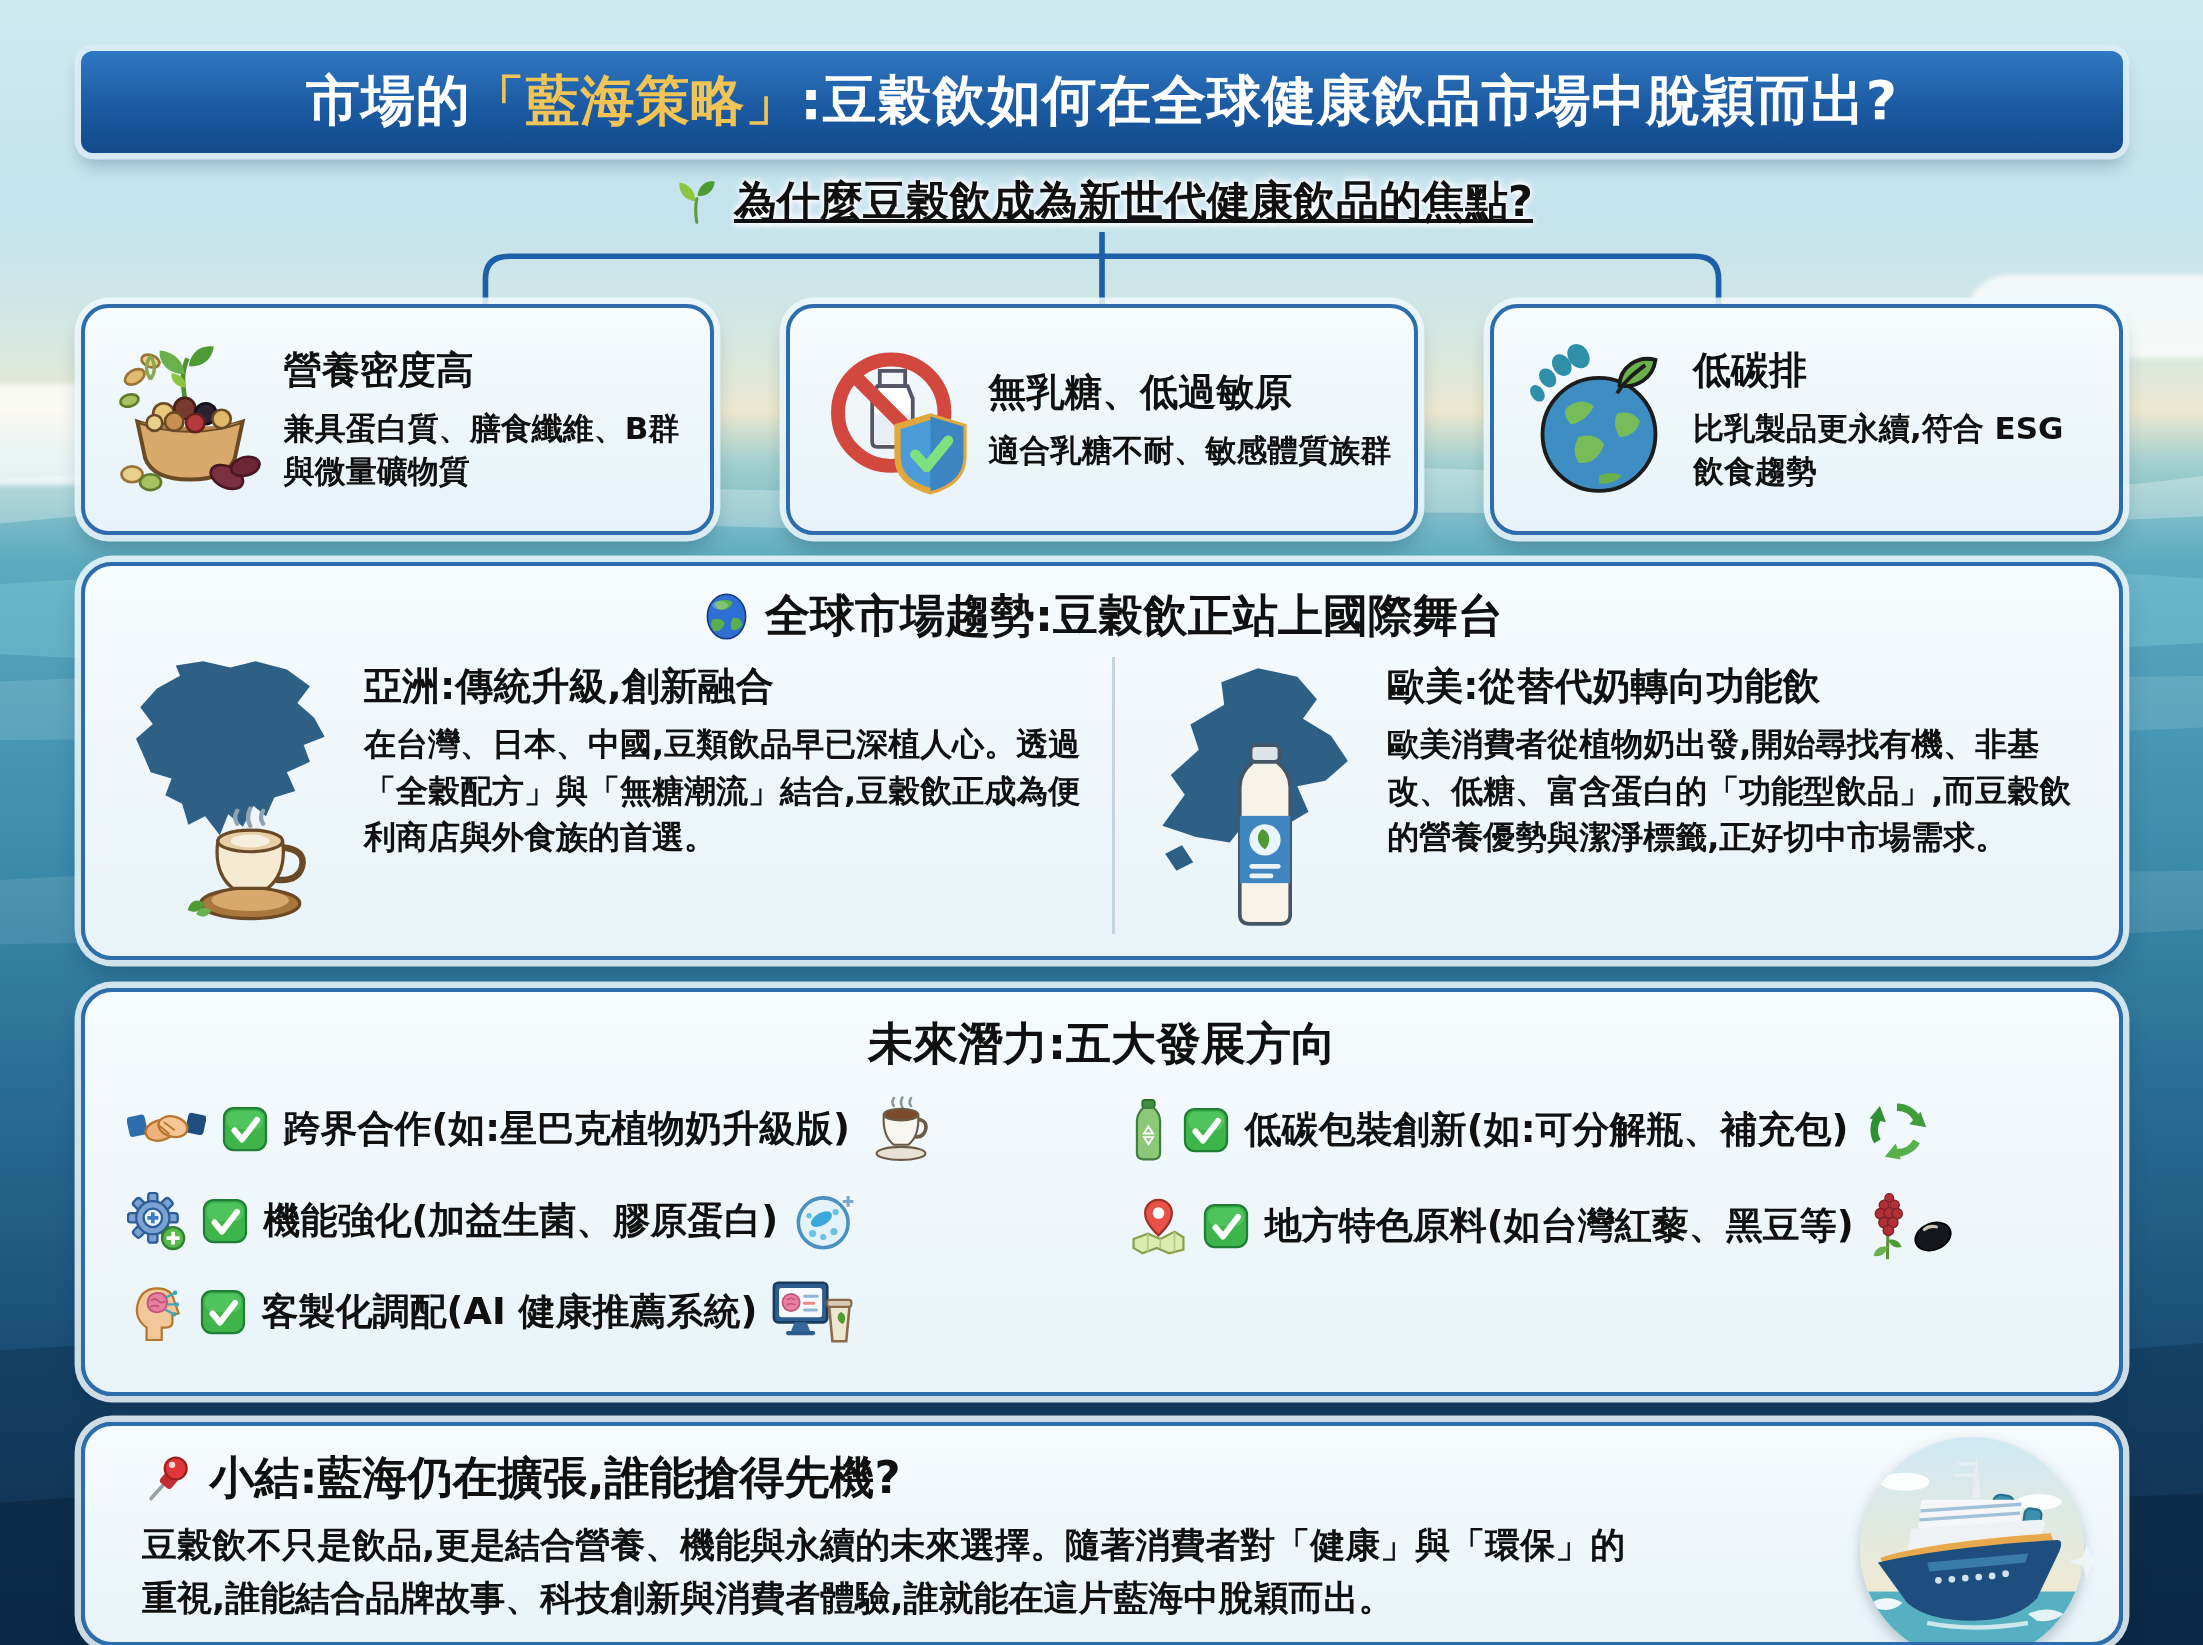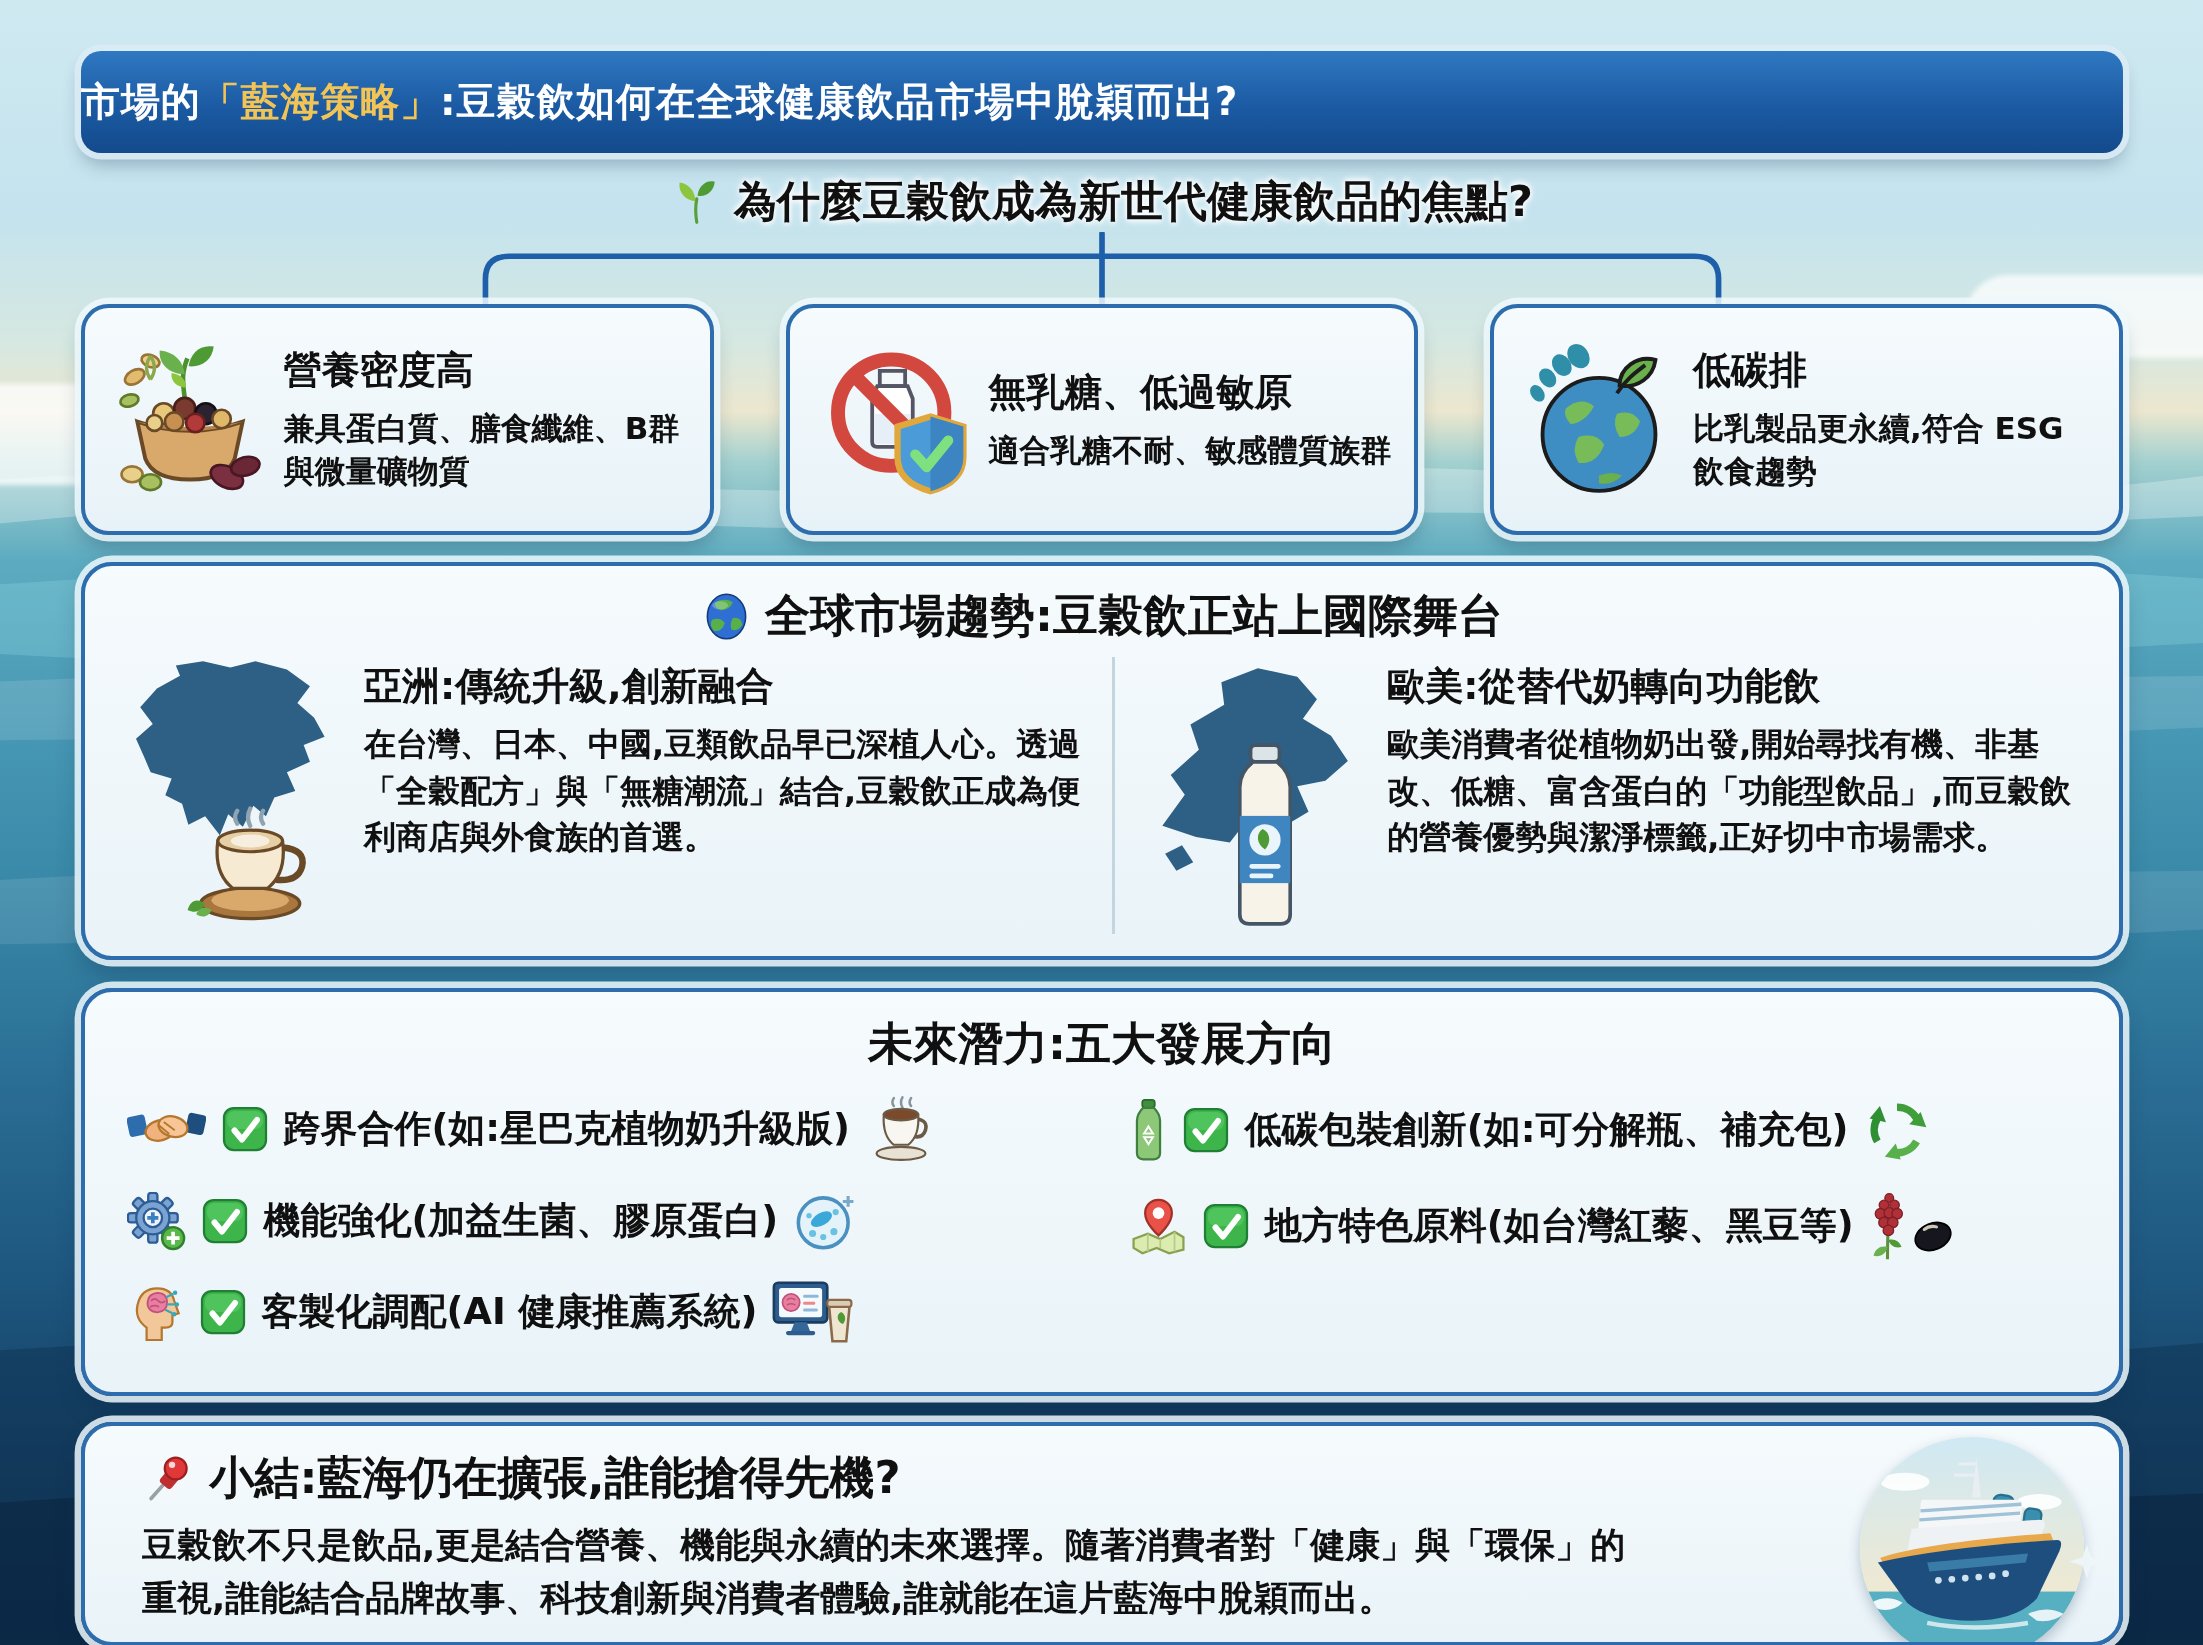--- a/index.html
+++ b/index.html
@@ -3,28 +3,28 @@
 <meta charset="utf-8">
 <style>
   html,body{margin:0;padding:0;background:#0f2c49;}
   .page{position:relative;width:2204px;height:1646px;overflow:hidden;
         font-family:"DejaVu Sans","Liberation Sans",sans-serif;color:#101010;
         background:linear-gradient(180deg,#cfe9f1 0%,#c4e3ee 13%,#d6e8e1 21%,#ece7cf 25%,#a4d1cf 28%,#5dabc0 34%,#4697b4 45%,#3786a6 55%,#2a6d94 66%,#1d567e 78%,#163f62 89%,#112c49 100%);}
   .bg-waves{position:absolute;inset:0;width:100%;height:100%;z-index:0;}
   .cloud{position:absolute;background:#fff;border-radius:917px;opacity:.75;filter:blur(2.8px);z-index:0;}
   .content{position:absolute;inset:0;padding:51px 81px 0;z-index:2;display:flex;flex-direction:column;box-sizing:border-box;}
 
-  .titlebar{height:116px;border-radius:20px;display:flex;align-items:center;
-            font-size:39px;font-weight:800;color:#fff;letter-spacing:0.9px;
+  .titlebar{height:116px;border-radius:12px;display:flex;align-items:center;justify-content:center;
+            font-size:54px;font-weight:800;color:#fff;letter-spacing:0.9px;
             background:linear-gradient(180deg,#2f78c2 0%,#1b5aa2 55%,#134a8b 100%);
             box-shadow:0 0 0 6.4px rgba(218,236,245,.92),0 11px 18.4px rgba(8,40,72,.3);}
   .gold{color:#f2c455;}
 
   .subtitle-row{margin-top:20px;display:flex;align-items:center;justify-content:center;gap:13px;
-                font-size:43px;font-weight:800;}
+                font-size:43px;font-weight:800;text-decoration:underline;}
   .halo{text-shadow:0 0 9.2px rgba(255,255,255,.95),0 1.8px 5.5px rgba(255,255,255,.9),0 -1.8px 5.5px rgba(255,255,255,.9);}
 
   .connector{display:block;margin:1.8px auto 0;}
 
   .cards{display:grid;grid-template-columns:1fr 1fr 1fr;gap:72px;}
   .card{border-radius:27.5px;border:4.6px solid #2d6dae;box-sizing:border-box;height:231px;
         background:linear-gradient(180deg,#f6fbfd,#e7f2f8);
         box-shadow:0 0 0 6.4px rgba(238,249,253,.85),0 13px 20px rgba(8,40,72,.28);
         display:flex;align-items:center;padding:14.7px 18.4px;gap:7.3px;}
   .card-icon{flex:0 0 173px;display:flex;align-items:center;justify-content:center;}

